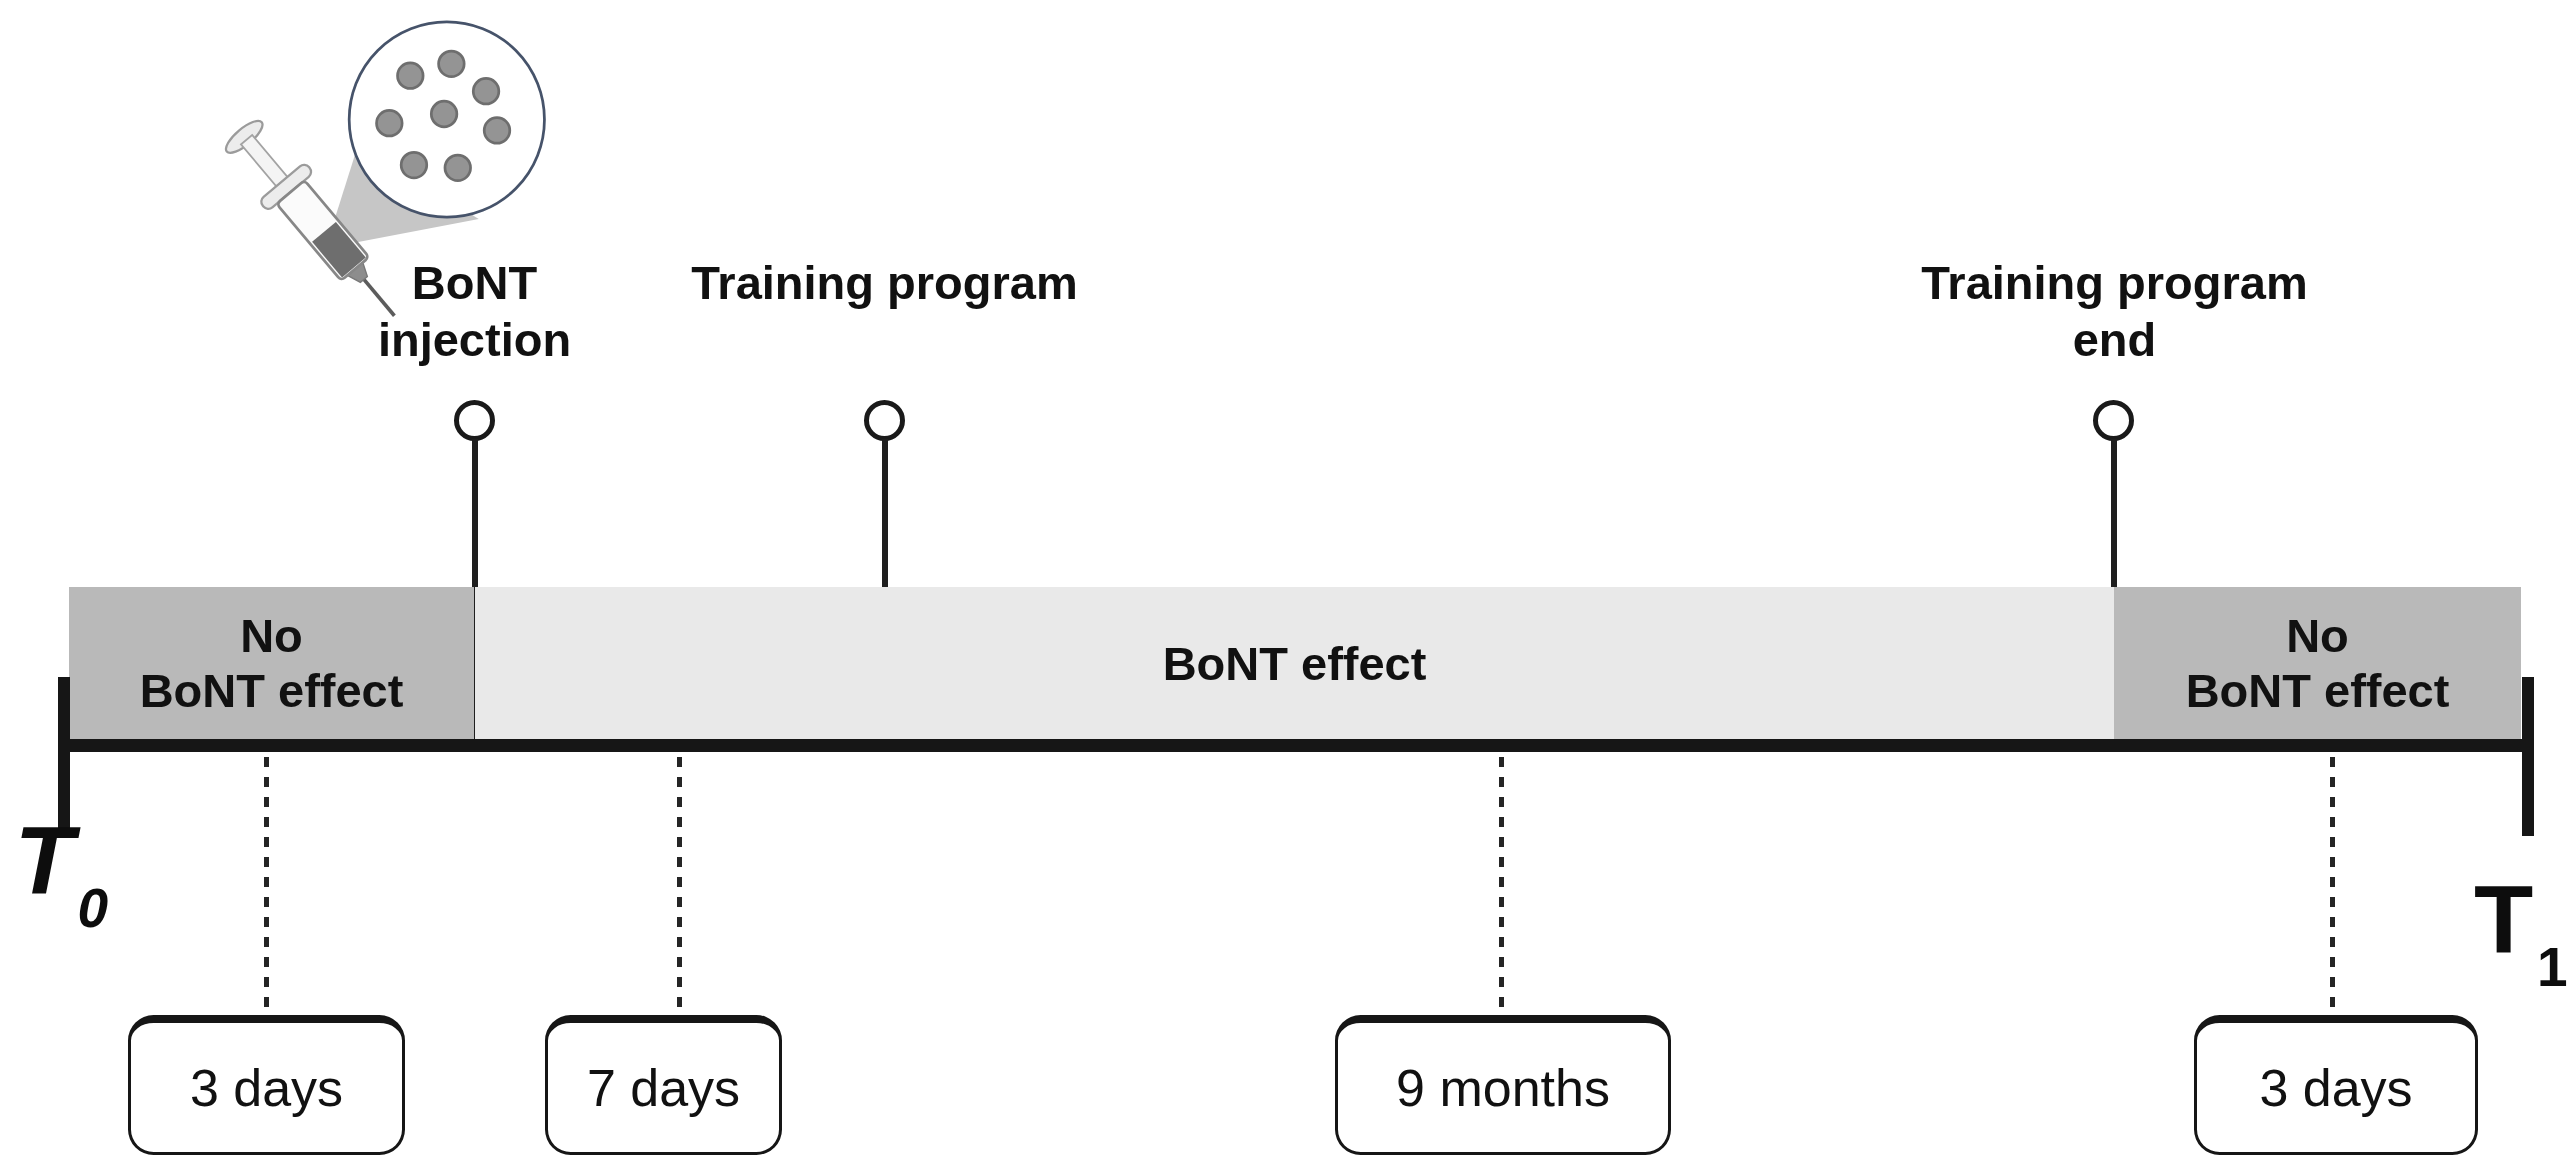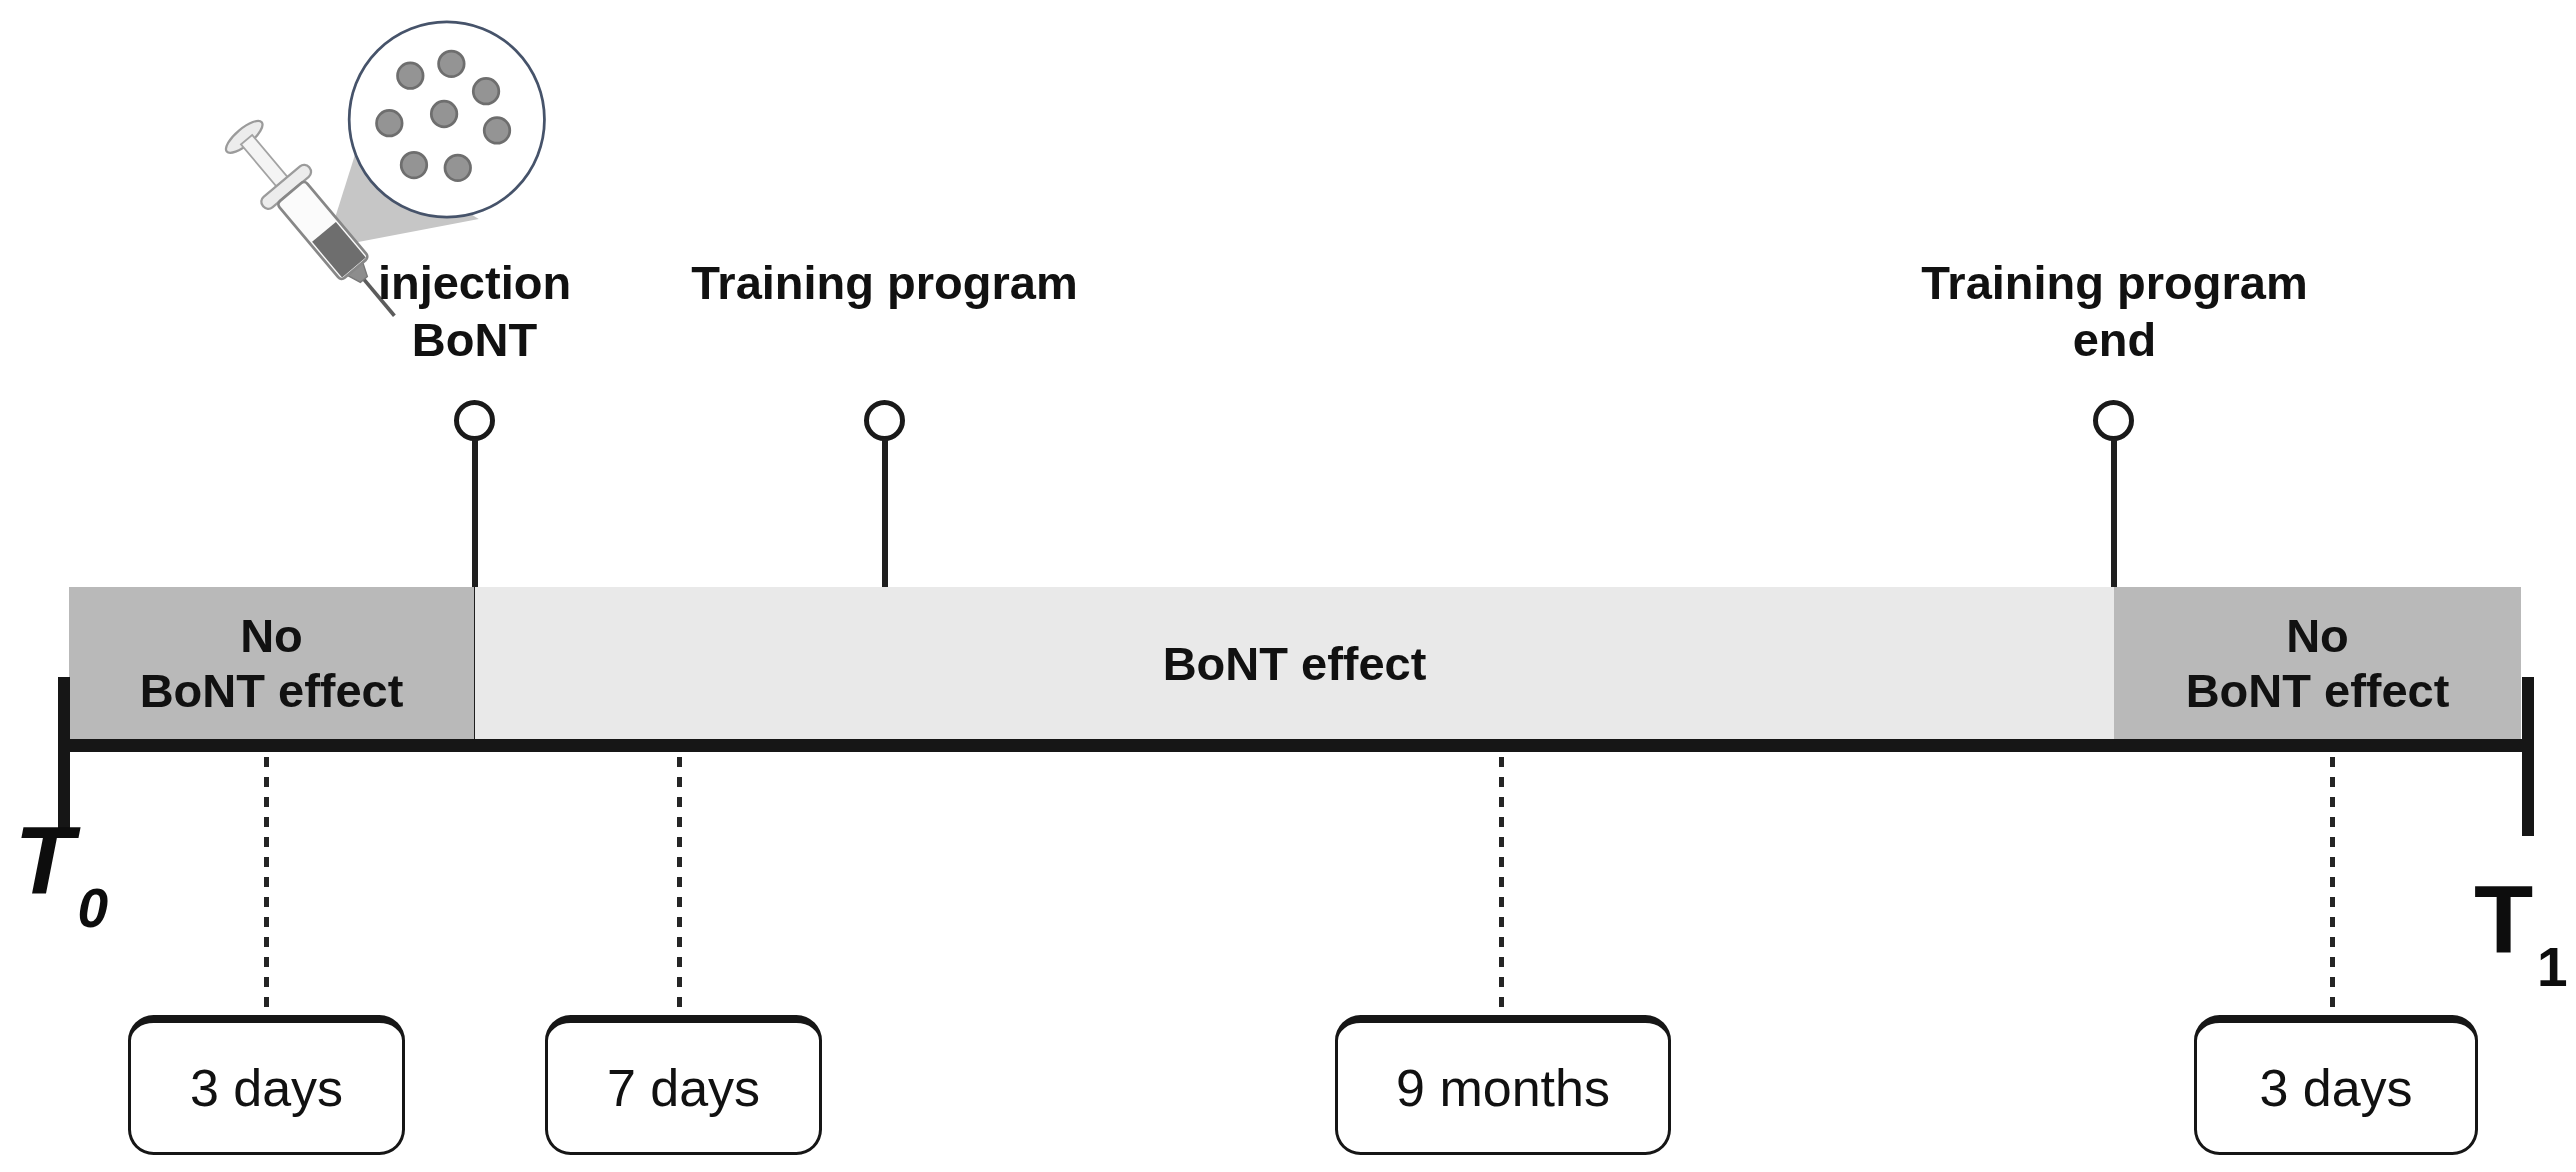--- a/index.html
+++ b/index.html
@@ -127,22 +127,22 @@
       <polygon points="189,-11 204,-5 204,5 189,11" fill="#8d8d8d" stroke="#787878" stroke-width="1.5"></polygon>
       <ellipse cx="0" cy="0" rx="9" ry="25" fill="#ececec" stroke="#9b9b9b" stroke-width="2.5"></ellipse>
       <rect x="4" y="-8" width="64" height="16" fill="#f4f4f4" stroke="#a3a3a3" stroke-width="2"></rect>
       <rect x="64" y="-33" width="15" height="66" rx="7" fill="#ececec" stroke="#9b9b9b" stroke-width="2.5"></rect>
       <rect x="79" y="-20" width="110" height="40" rx="5" fill="#fbfbfb" stroke="#878787" stroke-width="3"></rect>
       <rect x="136" y="-17" width="51" height="34" fill="#6e6e6e"></rect>
     </g>
   </svg>
 
   <div class="event-label" style="left:155px;top:254px;">
+    <div>BoNT</div>
     <div>injection</div>
-    <div>BoNT</div>
   </div>
   <div class="event-label" style="left:565px;top:254px;">
     <div>Training program</div>
   </div>
   <div class="event-label" style="left:1795px;top:254px;">
     <div>Training program</div>
     <div>end</div>
   </div>
 
   <div class="pin-circle" style="left:454px;top:400px;"></div>
@@ -176,21 +176,21 @@
   </div>
 
   <div class="dash-line" style="left:264px;"></div>
   <div class="dash-line" style="left:677px;"></div>
   <div class="dash-line" style="left:1499px;"></div>
   <div class="dash-line" style="left:2330px;"></div>
 
   <div class="interval-box" style="left:128px;width:277px;">
     <span>3 days</span>
   </div>
-  <div class="interval-box" style="left:545px;width:277px;">
+  <div class="interval-box" style="left:545px;width:237px;">
     <span>7 days</span>
   </div>
   <div class="interval-box" style="left:1335px;width:336px;">
     <span>9 months</span>
   </div>
   <div class="interval-box" style="left:2194px;width:284px;">
     <span>3 days</span>
   </div>
 
 </div>

